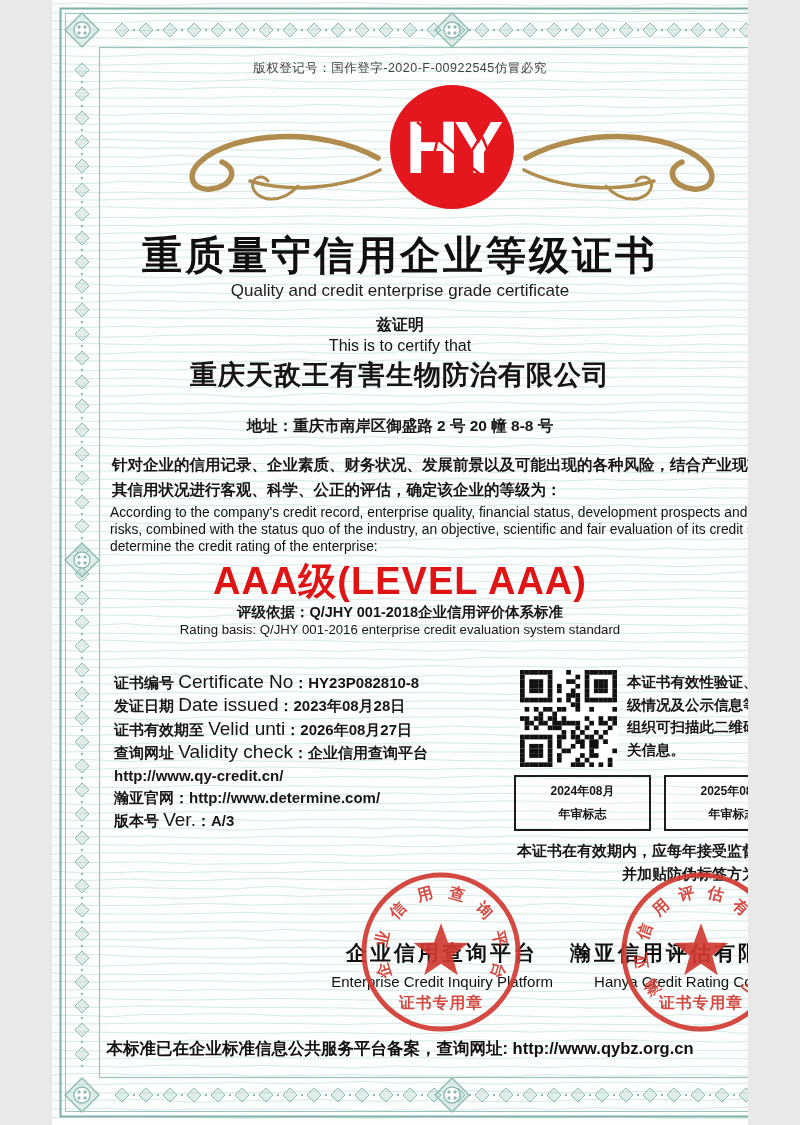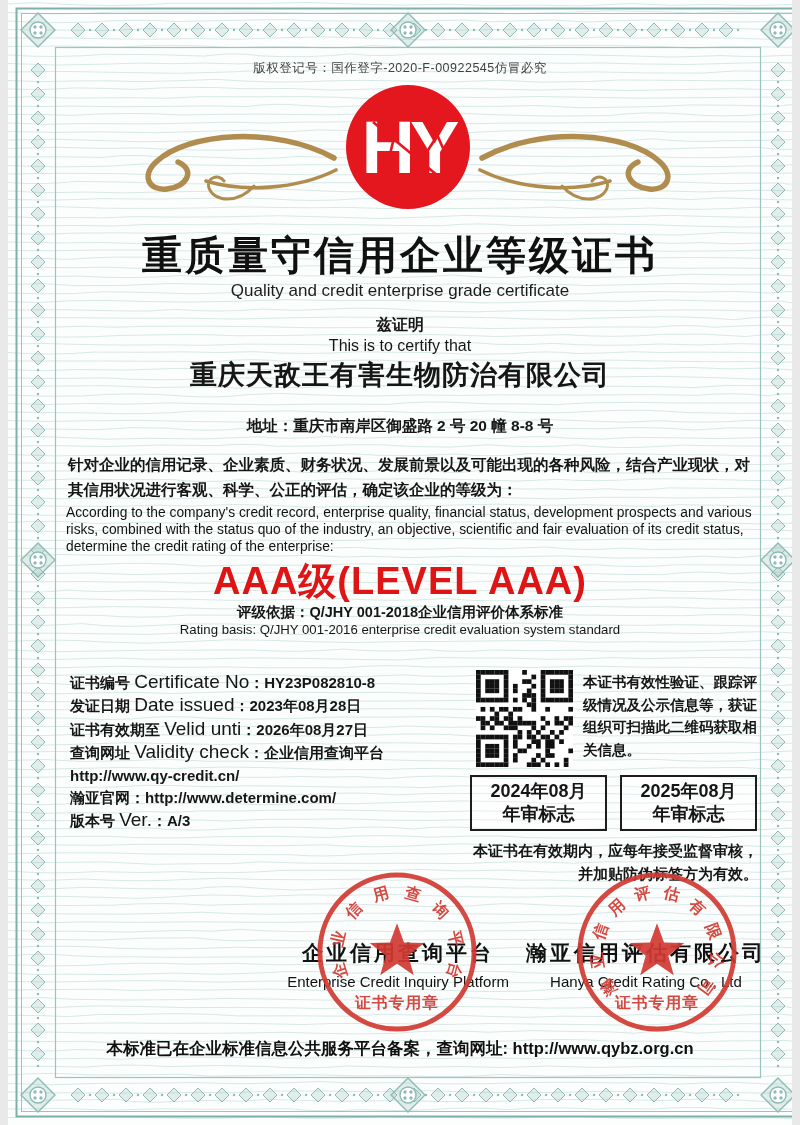--- a/index.html
+++ b/index.html
@@ -1,17 +1,17 @@
 <!DOCTYPE html>
 <html><head>
 <meta charset="utf-8">
 <style>
   html,body{margin:0;padding:0;background:#e9e9e9;}
   .page{
-    position:relative;width:784px;height:1125px;margin:0 auto;
+    position:relative;width:696px;height:1125px;margin:0 auto;
     background:#fcfefd;overflow:hidden;
     font-family:"Liberation Sans","DejaVu Sans",sans-serif;
     color:#161616;
   }
   svg.bg, svg.frame{position:absolute;inset:0;width:800px;height:1125px;}
   svg.bg{z-index:0;} svg.frame{z-index:1;pointer-events:none;}
   .content{position:absolute;inset:0;z-index:5;}
   .abs{position:absolute;}
   .ctr{left:0;width:100%;text-align:center;}
   .copyright{top:60px;font-size:12.5px;color:#3f3f3f;letter-spacing:.5px;}
@@ -32,21 +32,21 @@
   .basis-en{top:622px;font-size:13.2px;}
   .details{top:671px;left:62px;width:398px;font-size:15px;line-height:22.4px;}
   .drow .cn{font-weight:bold;}
   .drow .en{font-size:19px;}
   .drow .val{font-weight:600;}
   .qr{top:670px;left:468px;width:97px;height:97px;background:#ffffff;}
   .qr svg{width:97px;height:97px;display:block;}
   .qrnote{top:671px;left:575px;width:174px;font-size:14.5px;font-weight:bold;line-height:22.6px;text-align:justify;}
   .marks{top:775px;left:462px;width:288px;display:flex;gap:13px;}
   .markbox{width:133px;height:52px;border:2px solid #1d1d1d;display:flex;flex-direction:column;
-    align-items:center;justify-content:center;font-size:18px;font-weight:bold;line-height:23px;
+    align-items:center;justify-content:center;font-size:12px;font-weight:bold;line-height:23px;
     background:rgba(255,255,255,.25);}
   .supnote{top:839px;left:428px;width:322px;font-size:15px;font-weight:bold;line-height:23px;text-align:right;}
   .sealsvg{top:868px;width:168px;height:168px;z-index:6;opacity:.92;}
   .seal-l{left:305px;} .seal-r{left:565px;}
   .orgblk{top:939px;width:360px;text-align:center;z-index:5;}
   .org-l{left:210px;} .org-r{left:458px;}
   .org-cn{font-size:21px;font-weight:bold;letter-spacing:3px;color:#111;}
   .org-en{font-size:15px;margin-top:6px;color:#111;}
   .footer{top:1038px;font-size:16.5px;font-weight:bold;color:#101010;}
 </style>

